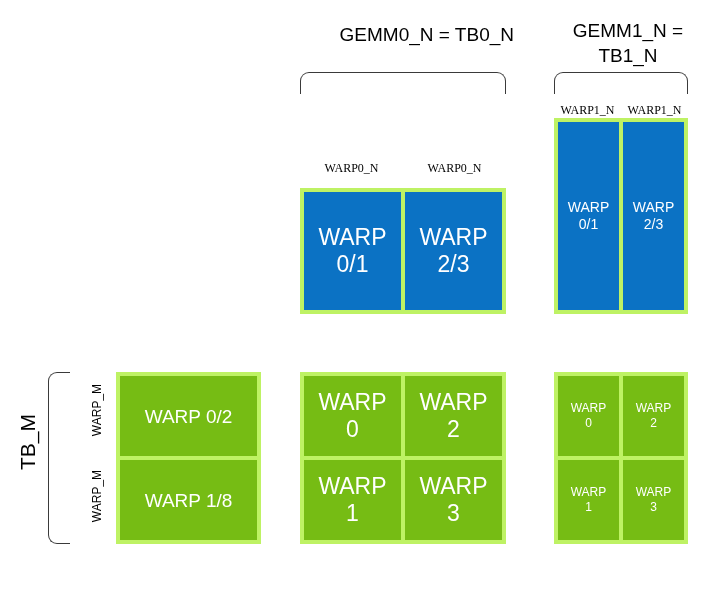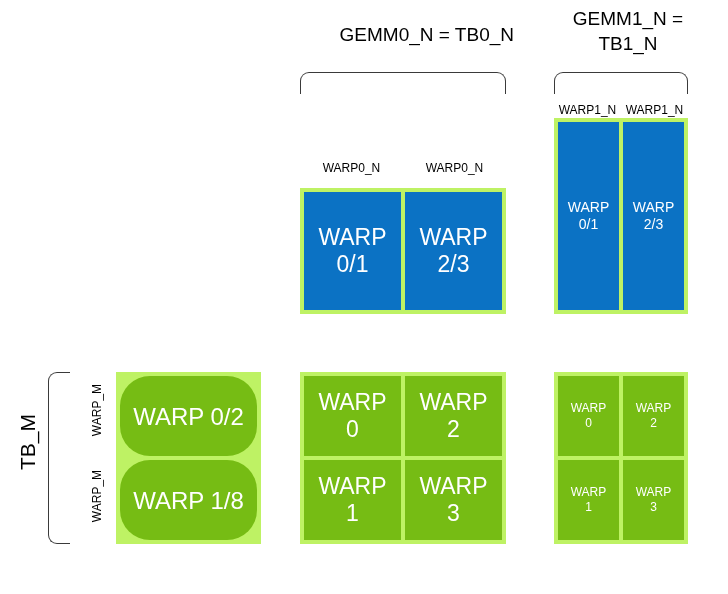--- a/index.html
+++ b/index.html
@@ -47,20 +47,21 @@
     box-sizing: border-box;
   }
 
   
   .mini-label {
     font-size: 12px;
     line-height: 14px;
     text-align: center;
     color: #000000;
     white-space: nowrap;
+    font-family: Liberation Serif, serif;
   }
 
   
   .rot-label {
     font-size: 12px;
     line-height: 14px;
     color: #000000;
     white-space: nowrap;
     transform: rotate(-90deg);
     transform-origin: center center;
@@ -90,30 +91,30 @@
     align-items: center;
     justify-content: center;
     text-align: center;
     color: #ffffff;
     white-space: pre-line;
   }
   .blue  { background: #0b72c4; }
   .green { background: #76bc14; }
 
   .t-xl { font-size: 23px; line-height: 27px; }
-  .t-lg { font-size: 24px; line-height: 25px; border-radius: 30px; }
+  .t-lg { font-size: 19px; line-height: 25px; }
   .t-md { font-size: 14px; line-height: 17px; }
   .t-sm { font-size: 12px; line-height: 15px; }
 </style>
 </head>
 <body>
 
 <div class="abs heading" style="left:292px; top:22px; width:222px;text-align:right;">GEMM0_N = TB0_N</div>
 
-<div class="abs heading" style="left:548px; top:6px; width:160px;">GEMM1_N =
+<div class="abs heading" style="left:548px; top:18px; width:160px;">GEMM1_N =
 TB1_N</div>
 
 <div class="abs top-bracket" style="left:300px; top:72px; width:206px; height:22px;"></div>
 
 <div class="abs top-bracket" style="left:554px; top:72px; width:134px; height:22px;"></div>
 
 <div class="abs mini-label" style="left:300px; top:161px; width:103px;">WARP0_N</div>
 <div class="abs mini-label" style="left:403px; top:161px; width:103px;">WARP0_N</div>
 
 <div class="abs group" style="left:300px; top:188px; width:206px; height:126px;

